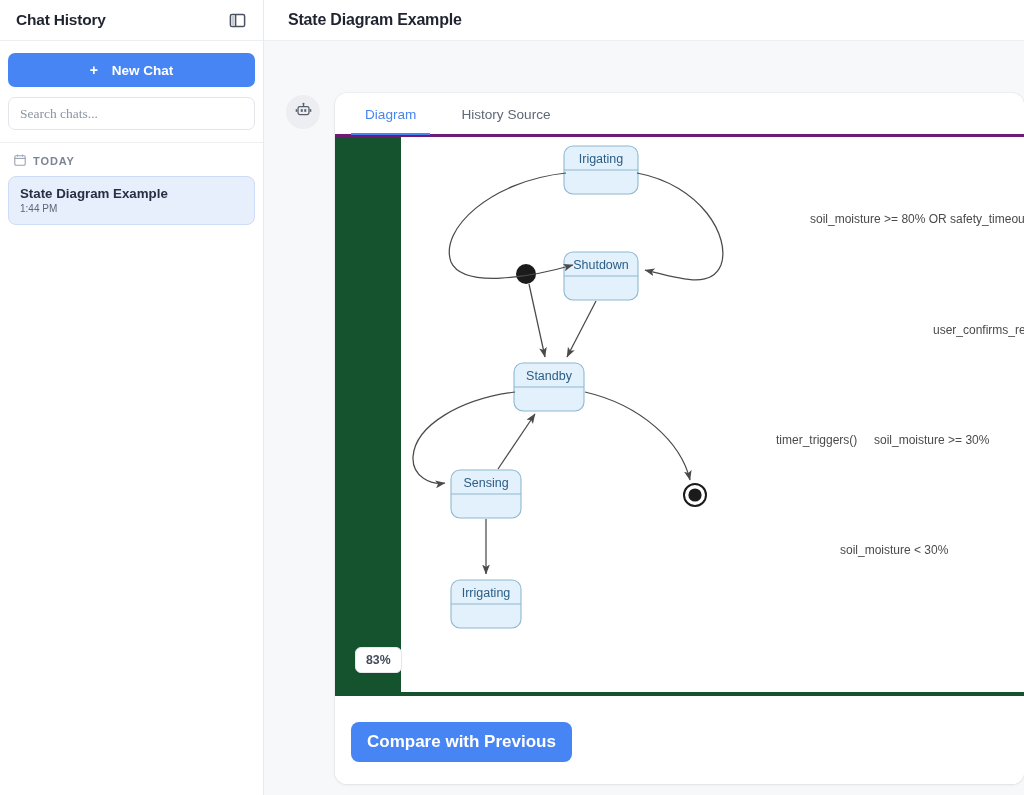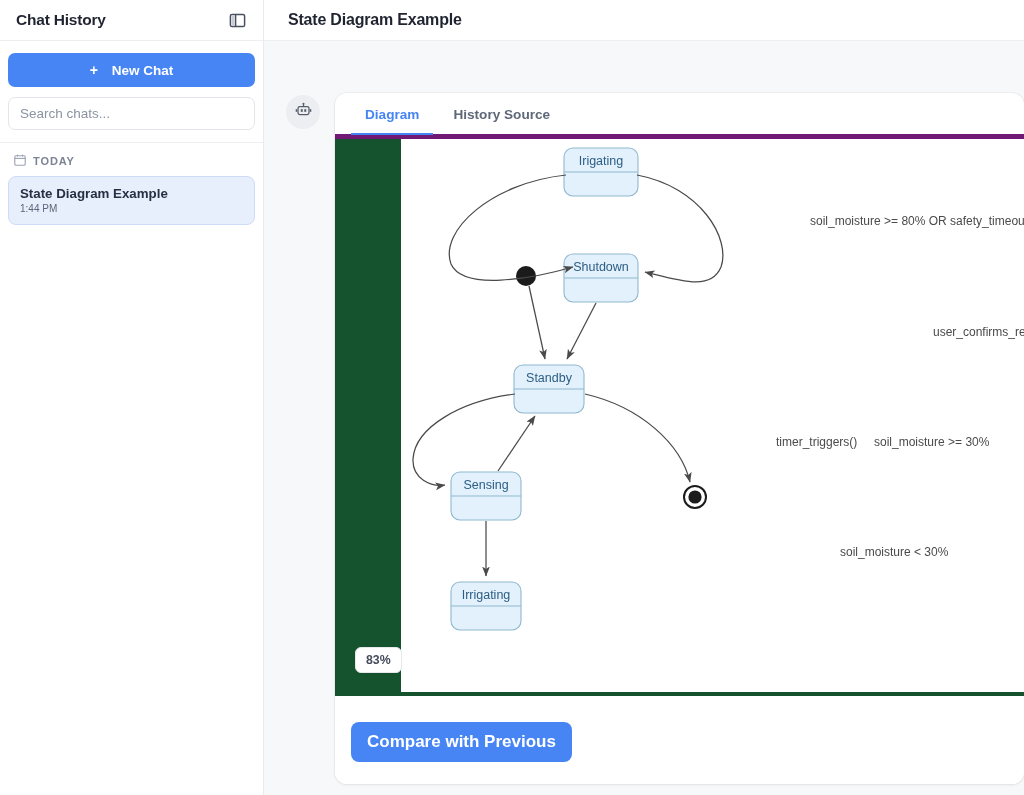--- a/index.html
+++ b/index.html
@@ -44,21 +44,21 @@
     cursor: pointer;
     display: flex; align-items: center; justify-content: center; gap: 14px;
   }
   .plus-glyph { font-size: 14px; font-weight: bold; line-height: 1; }
   .search-wrap { padding: 0 8px 12px 8px; }
   .search-input {
     width: 100%; height: 33px;
     border: 1px solid #e2e5e9; border-radius: 7px;
     padding: 0 11px;
     font-size: 13.5px; color: #3b4250;
-    font-family: Liberation Sans, sans-serif;
+    font-family: Liberation Serif, serif;
     background: #fff; outline: none;
   }
   .search-input::placeholder { color: #8b94a3; }
 
   .section-divider { border-top: 1px solid #eceef0; }
   .group-label {
     display: flex; align-items: center; gap: 7px;
     padding: 11px 14px 8px 14px;
     font-size: 11px; font-weight: bold; letter-spacing: 0.9px;
     color: #7b8494;
@@ -111,25 +111,24 @@
   .message-card {
     flex: 1 1 auto;
     background: #ffffff;
     border-radius: 12px;
     box-shadow: 0 1px 3px rgba(20,25,40,0.07), 0 0 0 1px rgba(20,25,40,0.035);
     display: flex; flex-direction: column;
     min-width: 0;
     height: 691px;
   }
   .tabs {
-    display: flex; gap: 6px;
+    display: flex; gap: 17px;
     padding: 0 16px;
-    border-bottom: 5px solid #701a75;
+    border-bottom: 3px solid #701a75;
     flex: 0 0 auto;
-    font-weight: bold;
   }
   .tab {
     padding: 14px 14px 11px 14px;
     font-size: 13.6px; color: #5f6878;
     cursor: pointer;
     border-bottom: 2.5px solid transparent;
     margin-bottom: -1px;
   }
   .tab.active { color: #4785f4; border-bottom-color: #4785f4; }
 

